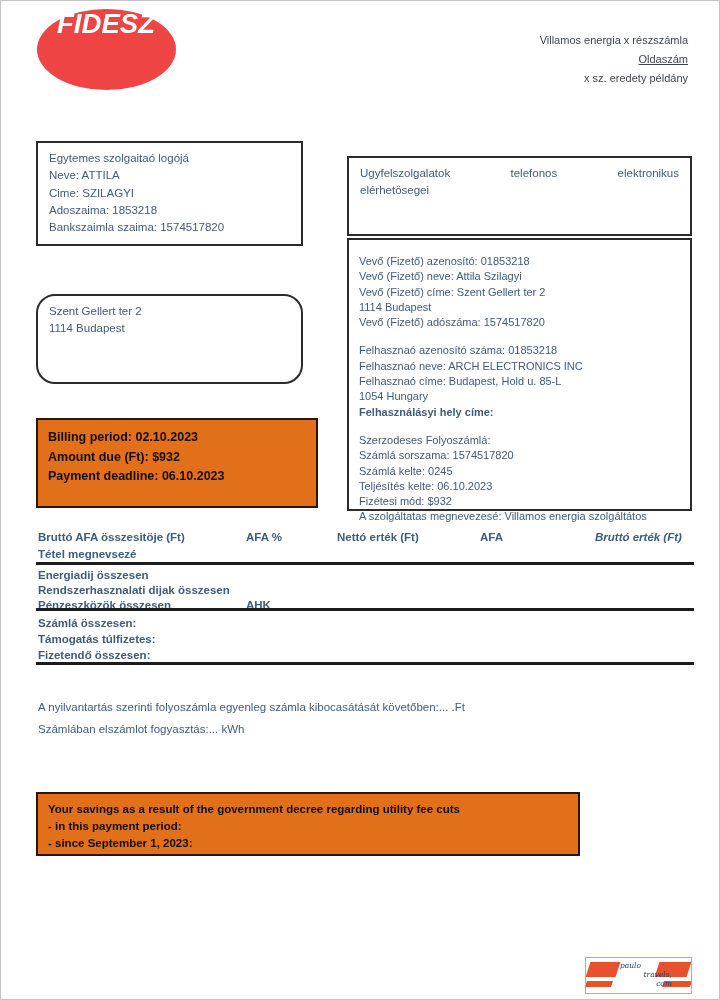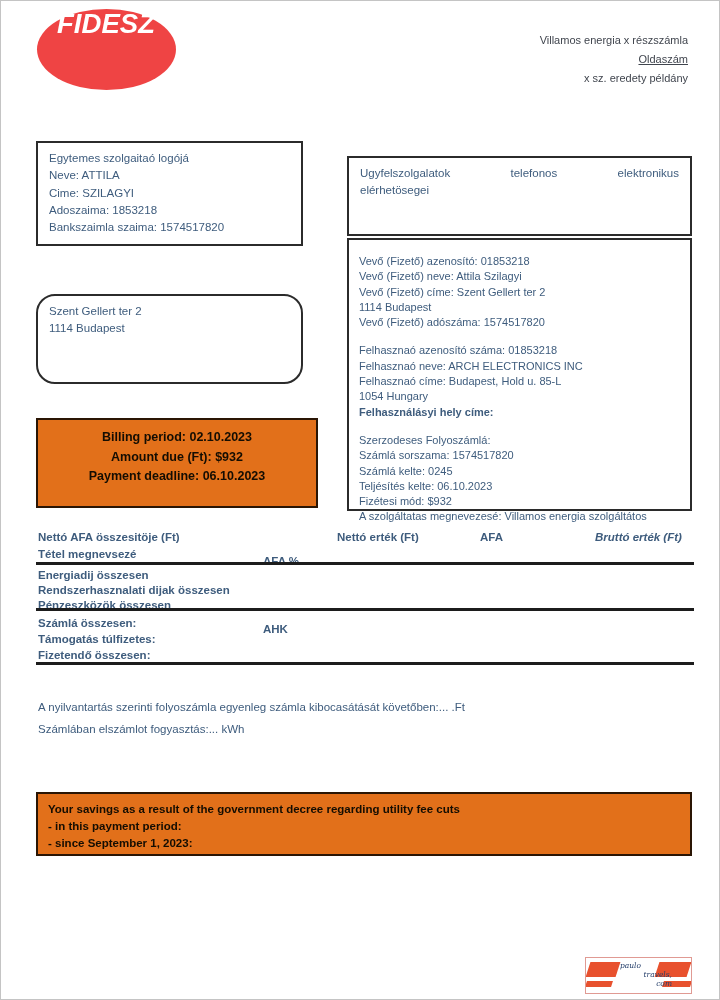--- a/index.html
+++ b/index.html
@@ -38,29 +38,29 @@
   .box-customer .grp { margin-bottom:13px; }
   .box-customer .grp:last-child { margin-bottom:8px; }
   .box-address  { left:35px; top:293px; width:267px; height:90px;border-radius:19px; }
   .b { font-weight:700; }
   
   .obox {
     position:absolute; background:#e2701a; border:2px solid #2a1504;
     color:#140d02; font-weight:700;
   }
   .obox-billing { left:35px; top:417px; width:282px; height:90px;
-                  font-size:12.5px; line-height:19.5px; padding:8px 10px;text-align:center; }
-  .obox-savings { left:35px; top:791px; width:656px; height:64px;
+                  font-size:12.5px; line-height:19.5px; padding:8px 10px; }
+  .obox-savings { left:35px; top:791px; width:544px; height:64px;
                   font-size:11.5px; line-height:17.2px; padding:7px 10px; }
   
   .vat-table { position:absolute; left:35px; top:528px; width:658px; height:140px;
                font-size:11.5px; color:#3e5c7d; font-weight:600; }
   .trow { position:absolute; left:0; right:0; height:16px; white-space:nowrap; }
   .trow .c1 { position:absolute; left:2px; }
-  .trow .c2 { position:absolute; left:227px;margin-top:24px; }
+  .trow .c2 { position:absolute; left:210px; }
   .trow .c3 { position:absolute; left:301px; }
   .trow .c4 { position:absolute; left:444px; }
   .trow .c5 { position:absolute; left:559px;font-style:italic; }
   .hrule { position:absolute; left:0; right:0; height:2.6px; background:#1c1c1c; }
   
   .notes { position:absolute; left:37px; top:696px; font-size:11.5px;
            line-height:21.5px; color:#3e5c7d; }
   
   .stamp { position:absolute; left:584px; top:956px; width:107px; height:37px;
            background:#fff; border:1px solid #e09a93; overflow:hidden;
@@ -138,21 +138,21 @@
   </div>
 
   <div class="obox obox-billing">
     <div>Billing period: 02.10.2023</div>
     <div>Amount due (Ft): $932</div>
     <div>Payment deadline: 06.10.2023</div>
   </div>
 
   <div class="vat-table">
     <div class="trow" style="top:2px">
-      <span class="c1 b">Nettó AFA összesitöje (Ft)</span>
+      <span class="c1 b">Bruttó AFA összesitöje (Ft)</span>
       <span class="c2 b">AFA %</span>
       <span class="c3 b">Nettó erték (Ft)</span>
       <span class="c4 b">AFA</span>
       <span class="c5 b">Bruttó erték (Ft)</span>
     </div>
     <div class="trow" style="top:19px">
       <span class="c1 b">Tétel megnevsezé</span>
     </div>
     <div class="hrule" style="top:33px"></div>
     <div class="trow" style="top:40px">

